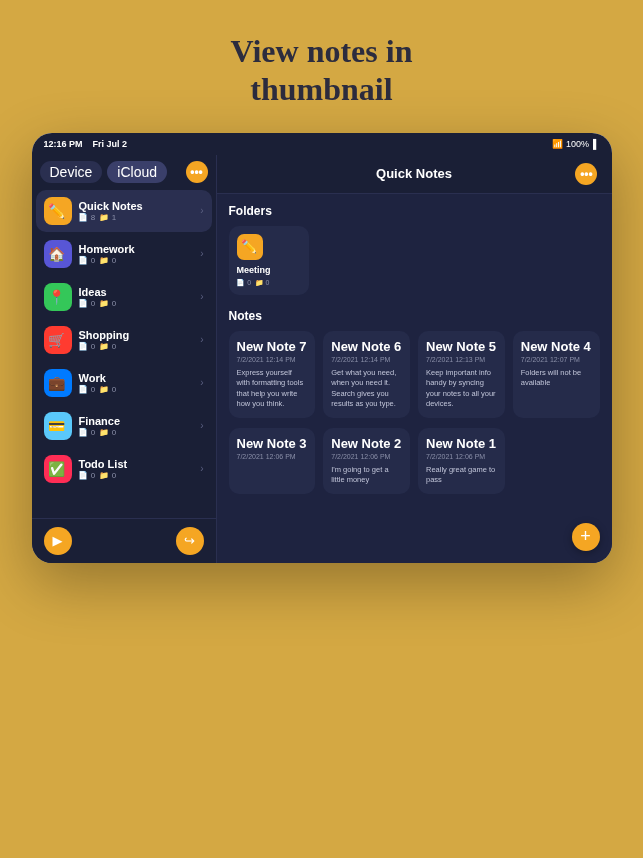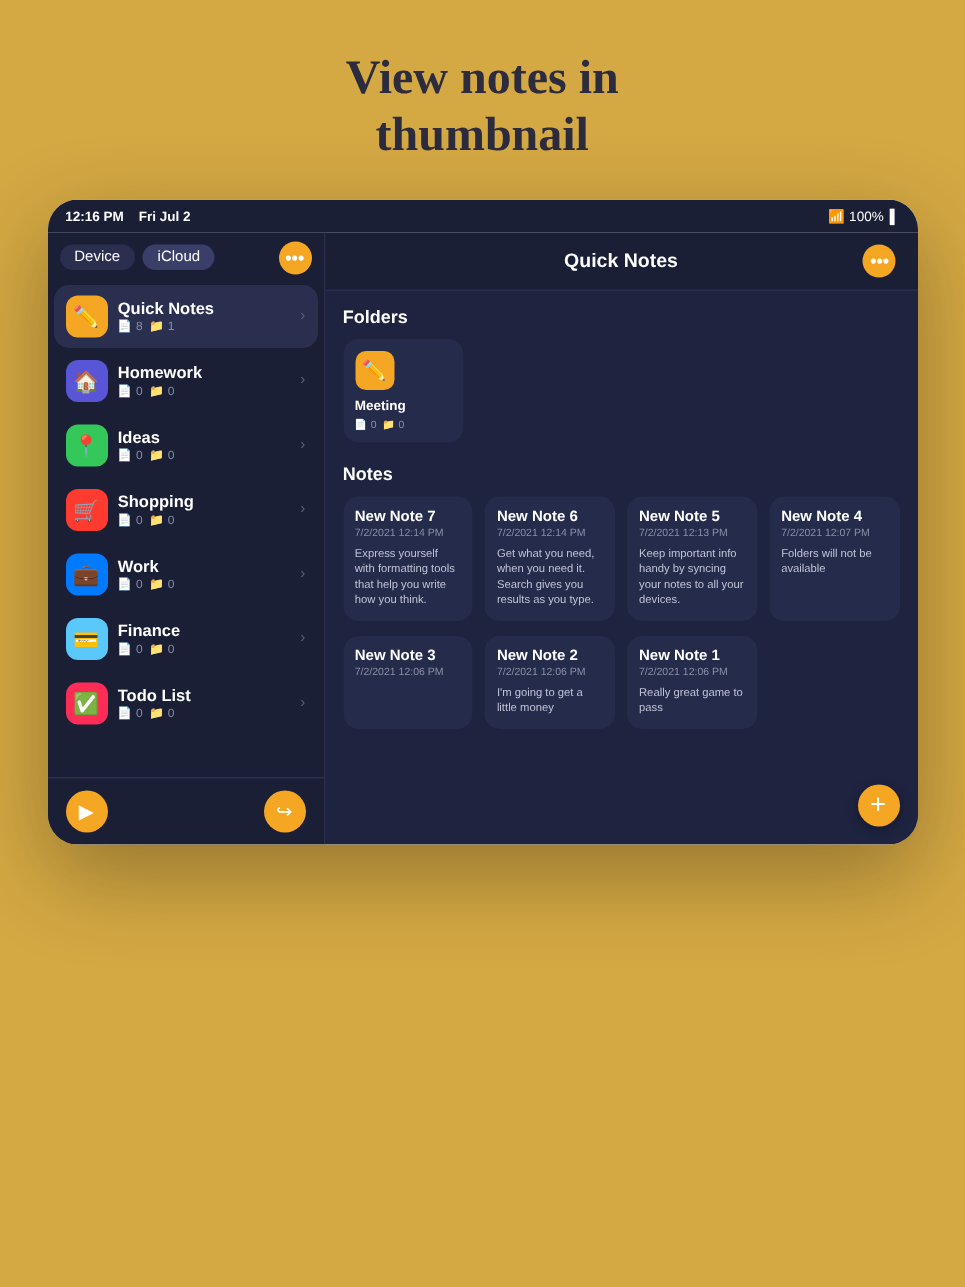--- a/index.html
+++ b/index.html
@@ -66,21 +66,21 @@
       display: flex;
       flex-direction: column;
       border-right: 1px solid #2a2f50;
       flex-shrink: 0;
     }
     .sidebar-tab {
       background: #2a2f50;
       color: #fff;
       border-radius: 12px;
       padding: 3px 10px;
-      font-size: 10px;
+      font-size: 14px;
       font-weight: 500;
     }
     .sidebar-tab.active {
       background: #3a3f6a;
     }
     .sidebar-more-btn {
       width: 22px;
       height: 22px;
       background: #F5A623;
       border-radius: 50%;
@@ -242,21 +242,21 @@
       gap: 8px;
       margin-bottom: 10px;
     }
     .note-card {
       background: #252b4a;
       border-radius: 10px;
       padding: 8px;
     }
     .note-card-title {
       color: #fff;
-      font-size: 10px;
+      font-size: 13px;
       font-weight: 700;
       margin-bottom: 2px;
     }
     .note-card-date {
       color: #8a8fa8;
       font-size: 7px;
       margin-bottom: 5px;
     }
     .note-card-body {
       color: #c0c4d8;

